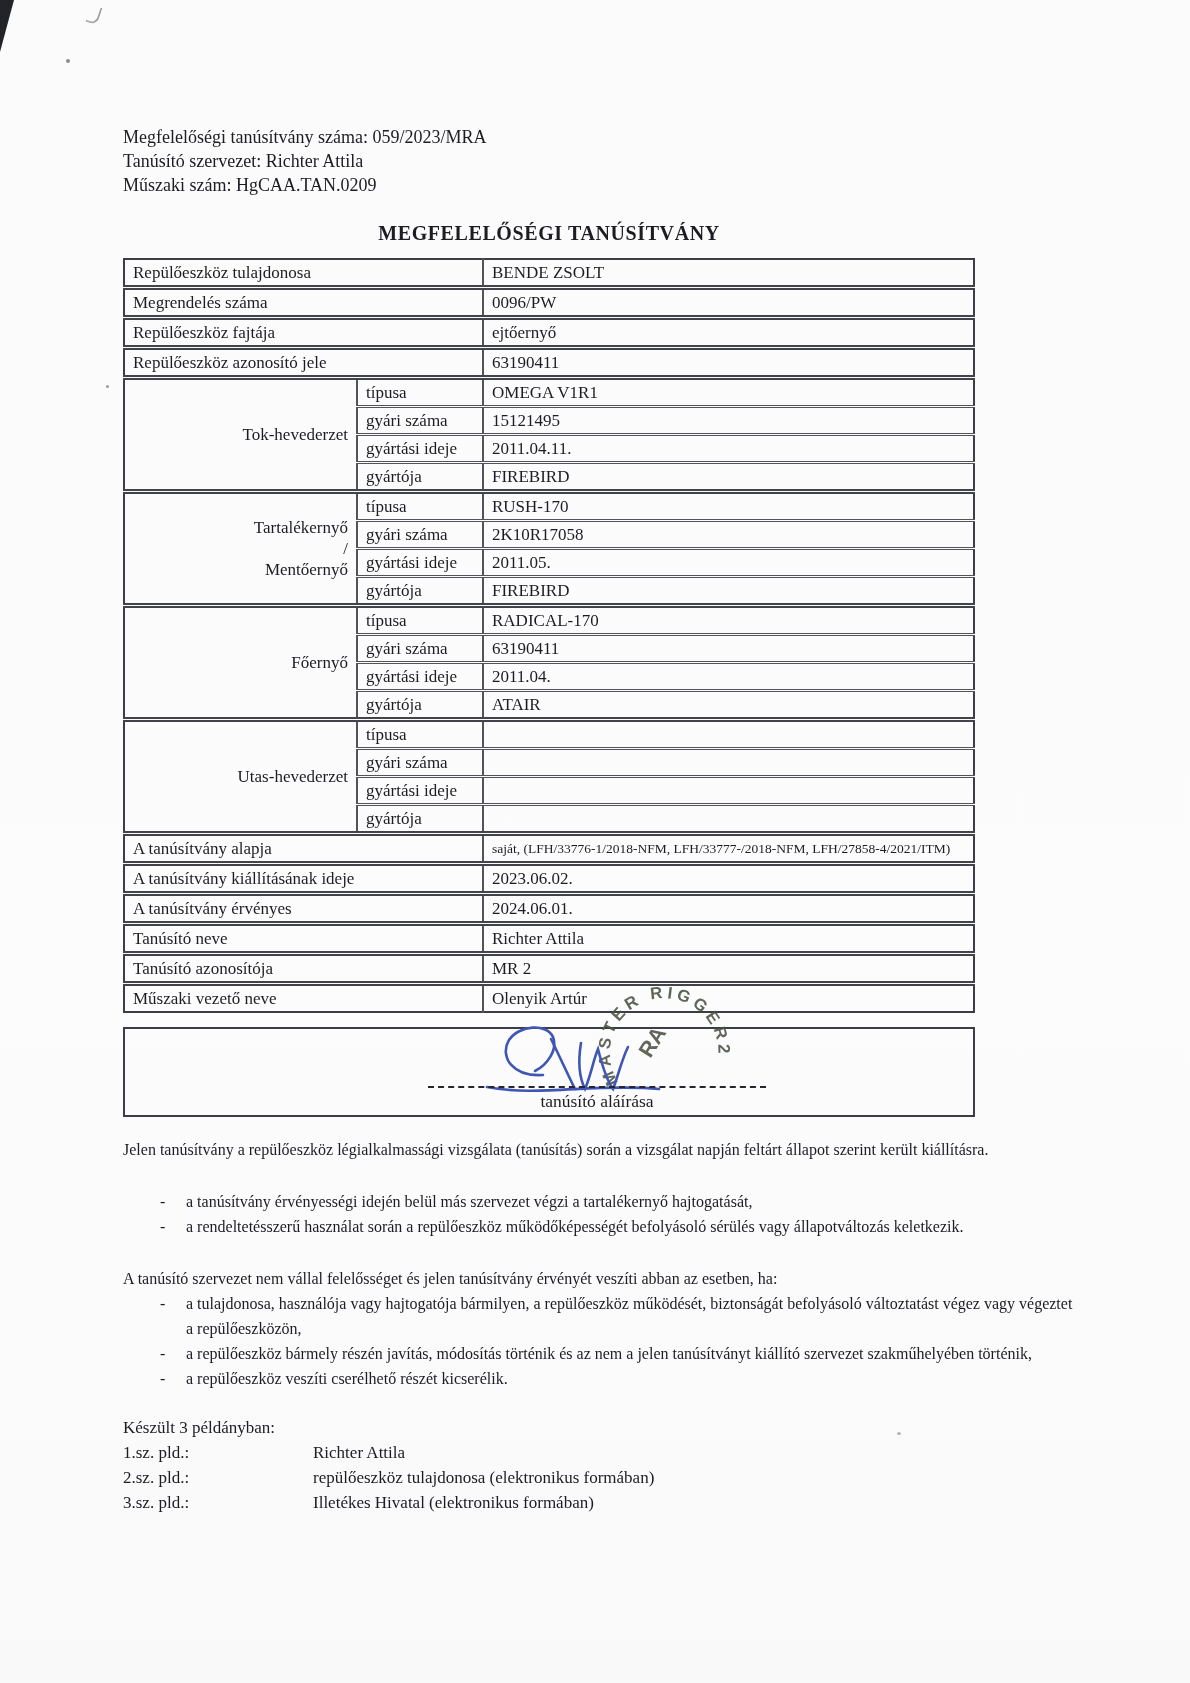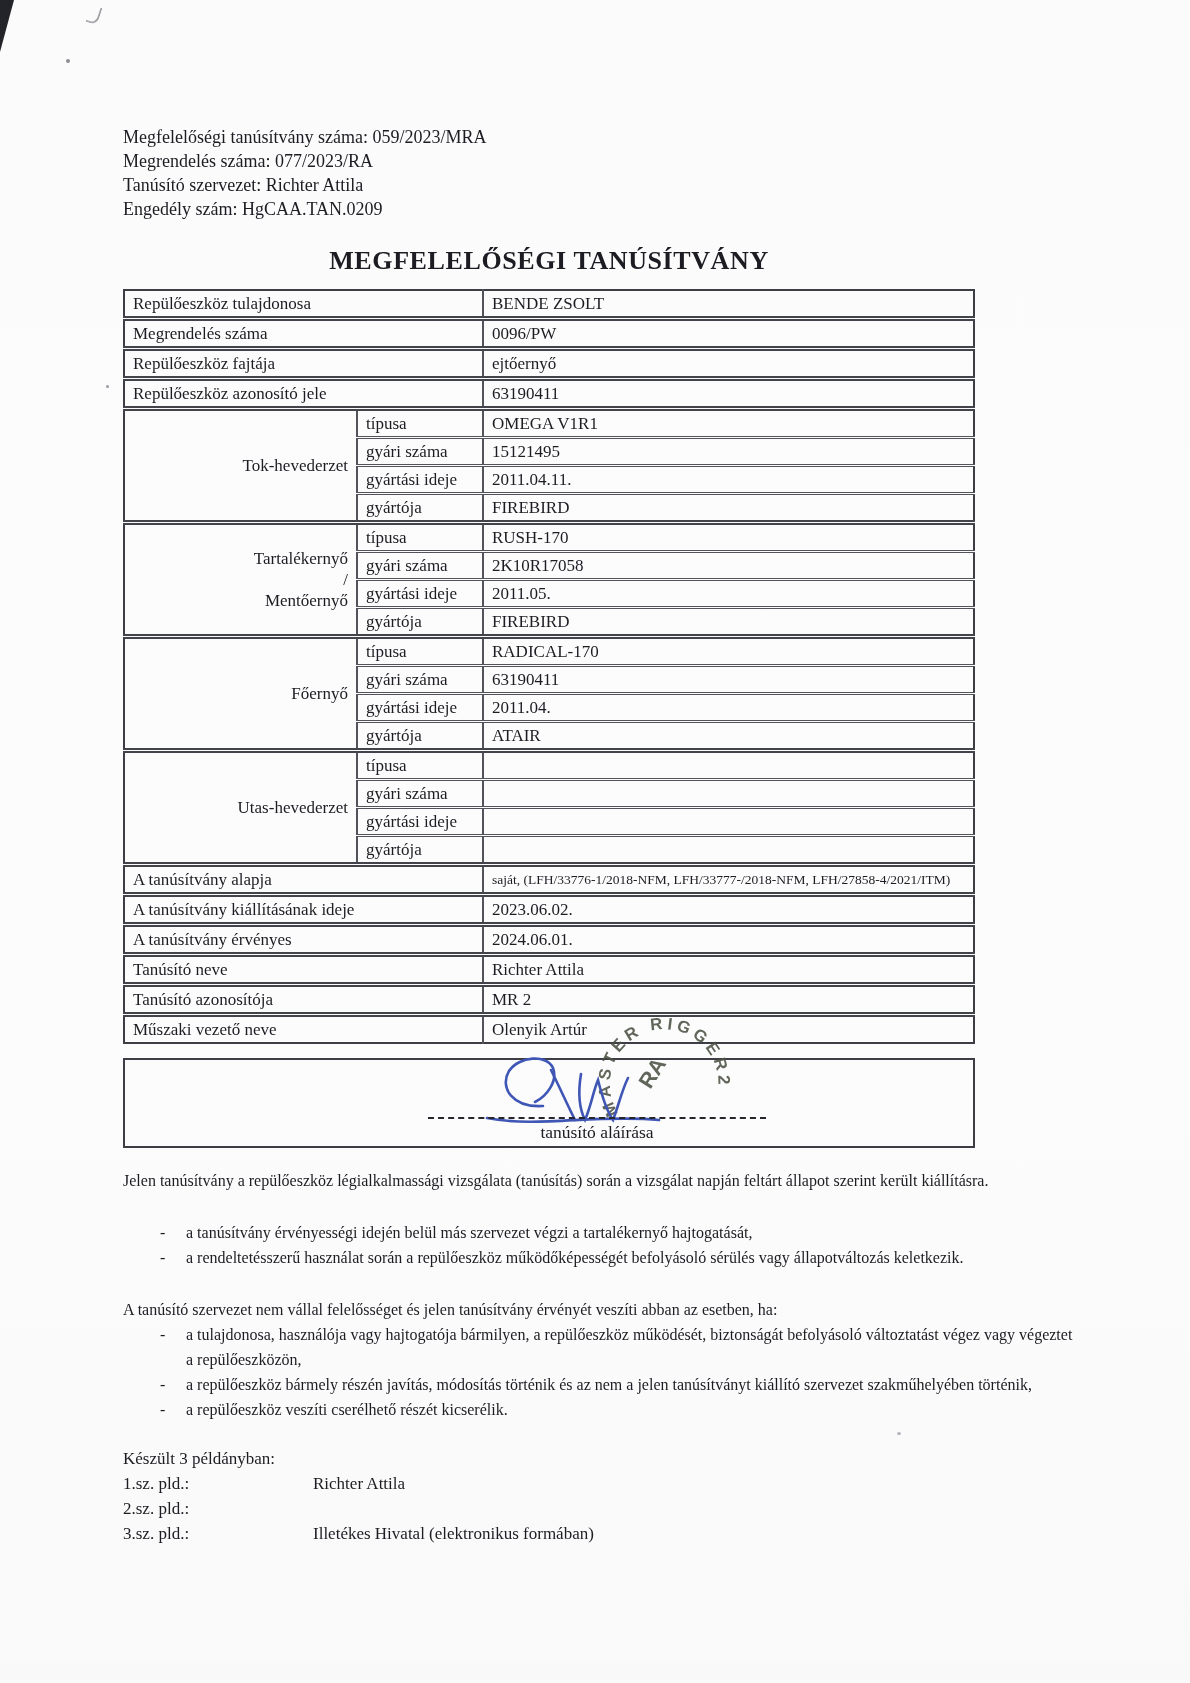--- a/index.html
+++ b/index.html
@@ -17,21 +17,21 @@
   }
   
   .corner-wedge{position:absolute;left:0;top:0;width:14px;height:52px;background:#23232a;clip-path:polygon(0 0,100% 0,0 100%);}
   .squiggle{position:absolute;left:88px;top:6px;width:10px;height:16px;border-right:2px solid #8a8a90;border-bottom:2px solid #9a9aa0;border-radius:0 0 8px 0;transform:rotate(18deg);opacity:.8;}
   .dot1{position:absolute;left:66px;top:59px;width:4px;height:4px;border-radius:50%;background:#8d8d94;}
   .dot2{position:absolute;left:106px;top:385px;width:3px;height:3px;border-radius:50%;background:#9a9aa2;}
   .dot3{position:absolute;left:897px;top:1432px;width:4px;height:3px;border-radius:50%;background:#b3b3ba;}
 
   .header-block{margin:125px 0 0 123px;font-size:18px;line-height:24px;}
 
-  .doc-title{width:852px;margin:25px 0 0 123px;text-align:center;font-size:26px;font-weight:bold;letter-spacing:.6px;}
+  .doc-title{width:852px;margin:25px 0 0 123px;text-align:center;font-size:20px;font-weight:bold;letter-spacing:.6px;}
 
   table.cert{
     width:852px;margin:13px 0 0 123px;
     border-collapse:collapse;
     border:2.5px solid #3d3d46;
     font-size:17px;
     padding-left:28px;
   }
   table.cert td{
     height:25px;padding:0 8px;vertical-align:middle;
@@ -72,23 +72,22 @@
 <div class="page">
 
   <div class="corner-wedge"></div>
   <div class="squiggle"></div>
   <div class="dot1"></div>
   <div class="dot2"></div>
   <div class="dot3"></div>
 
   <div class="header-block">
     <div>Megfelelőségi tanúsítvány száma: 059/2023/MRA</div>
-    <div>Megrendelés száma: 077/2023/RA</div>
     <div>Tanúsító szervezet: Richter Attila</div>
-    <div>Engedély szám: HgCAA.TAN.0209</div>
+    <div>Műszaki szám: HgCAA.TAN.0209</div>
   </div>
 
   <div class="doc-title">MEGFELELŐSÉGI TANÚSÍTVÁNY</div>
 
   <table class="cert">
     <colgroup>
         <col style="width:215px">
         <col style="width:110px">
         <col>
       </colgroup>
@@ -265,20 +264,21 @@
   </div>
 
   <div class="copies">
     <div>Készült 3 példányban:</div>
     <div class="copy-row">
       <span class="clbl">1.sz. pld.:</span>
       <span>Richter Attila</span>
     </div>
     <div class="copy-row">
       <span class="clbl">2.sz. pld.:</span>
+      <span>repülőeszköz tulajdonosa (elektronikus formában)</span>
     </div>
     <div class="copy-row">
       <span class="clbl">3.sz. pld.:</span>
       <span>Illetékes Hivatal (elektronikus formában)</span>
     </div>
   </div>
 
 </div>
 
 </body></html>

